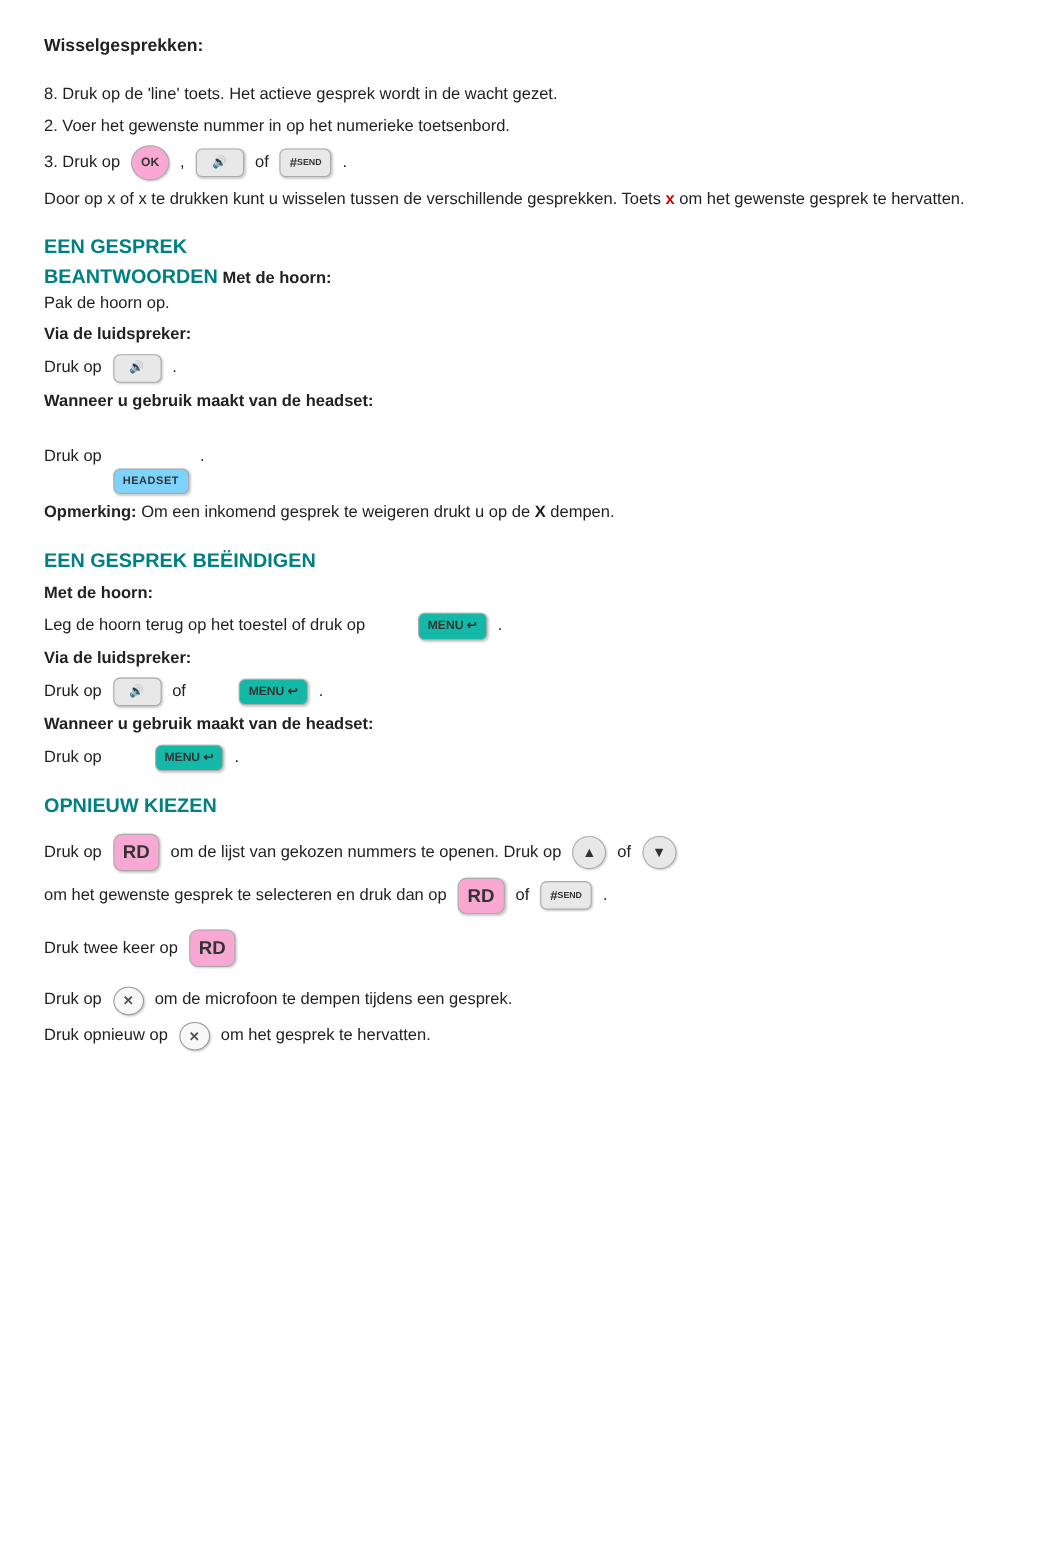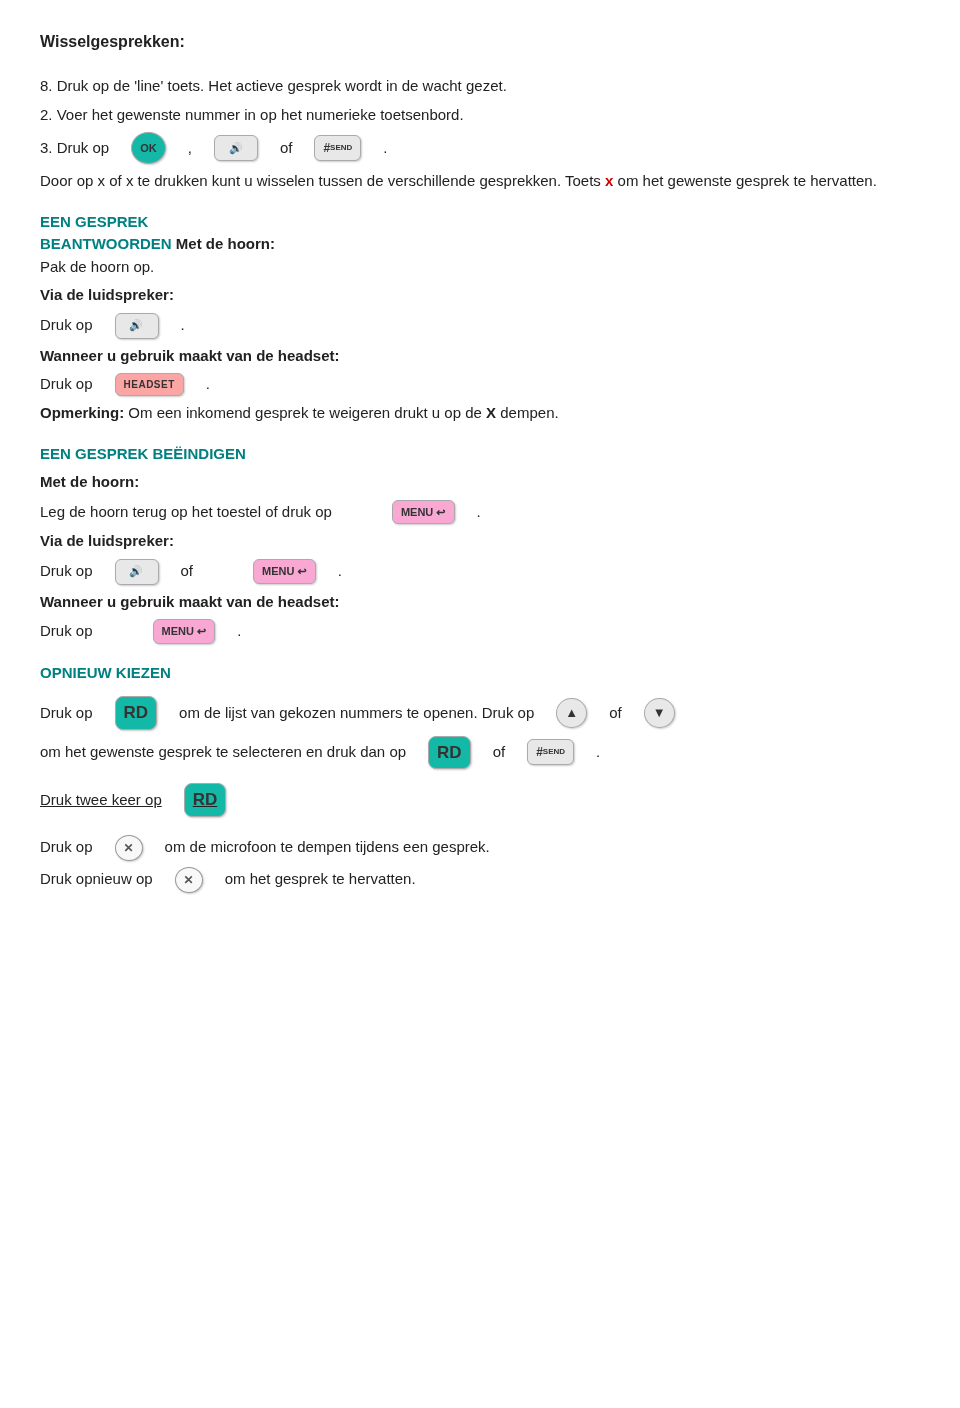--- a/index.html
+++ b/index.html
@@ -19,34 +19,34 @@
       margin-bottom: 21px;
     }
 
     p { margin-bottom: 6px; }
 
     .section { margin-bottom: 18px; }
 
     .heading-teal {
       color: #008080;
       font-weight: bold;
-      font-size: 15px;
+      font-size: 18px;
     }
 
     .bold { font-weight: bold; }
     .italic { }
 
     
     .btn {
       display: inline-flex;
       align-items: center;
       justify-content: center;
       border: 1.5px solid #aaa;
       border-radius: 6px;
-      background: #14b8a6;
+      background: #f9a8d4;
       padding: 3px 8px;
       font-size: 11px;
       font-weight: bold;
       color: #333;
       vertical-align: middle;
       margin: 0 2px;
       min-width: 28px;
       min-height: 22px;
       box-shadow: 1px 1px 2px #ccc;
     }
@@ -59,39 +59,40 @@
       min-width: 44px;
       min-height: 26px;
       background: #e8e8e8;
     }
 
     .btn-menu {
       border-radius: 6px;
       min-width: 54px;
       min-height: 22px;
       font-size: 11px;
-      background: #f9a8d4;
+      background: #14b8a6;
       margin-left: 40px;
     }
 
     .btn-hash {
       border-radius: 6px;
       min-width: 42px;
       min-height: 26px;
       background: #e8e8e8;
       font-size: 12px;
     }
 
     .btn-headset {
       border-radius: 6px;
       min-width: 58px;
       min-height: 22px;
       font-size: 10px;
-      background: #fca5a5;
+      background: #7dd3fc;
       letter-spacing: 0.5px;
+      margin-top: 44px;
     }
 
     .btn-arrow-up {
       border-radius: 50%;
       min-width: 30px;
       min-height: 30px;
       font-size: 13px;
       background: #e8e8e8;
     }
 
@@ -108,21 +109,21 @@
       min-width: 26px;
       min-height: 26px;
       font-size: 12px;
       background: #f8f8f8;
     }
 
     .inline-row {
       display: flex;
       align-items: center;
       flex-wrap: wrap;
-      gap: 20px;
+      gap: 8px;
       margin-bottom: 6px;
     }
 
     .x-red { color: #cc0000; font-weight: bold; }
 
   </style>
 </head>
 <body>
 
 <div class="section">
@@ -226,21 +227,21 @@
     </div>
     <div class="inline-row">
       <span>om het gewenste gesprek te selecteren en druk dan op</span>
       <span class="btn btn-rd">RD</span>
       <span>of</span>
       <span class="btn btn-hash"># <sub style="font-size:8px">SEND</sub></span>
       <span>.</span>
     </div>
   </div>
 
-  <div class="inline-row" style="margin-top: 14px; text-decoration: underline;">
+  <div class="inline-row" style="margin-top: 14px;">
     <span>Druk twee keer op</span>
     <span class="btn btn-rd">RD</span>
   </div>
 </div>
 
 <div class="section">
 
   <div class="inline-row">
     <span>Druk op</span>
     <span class="btn btn-x" style="border-color:#999; color:#555;">✕</span>

